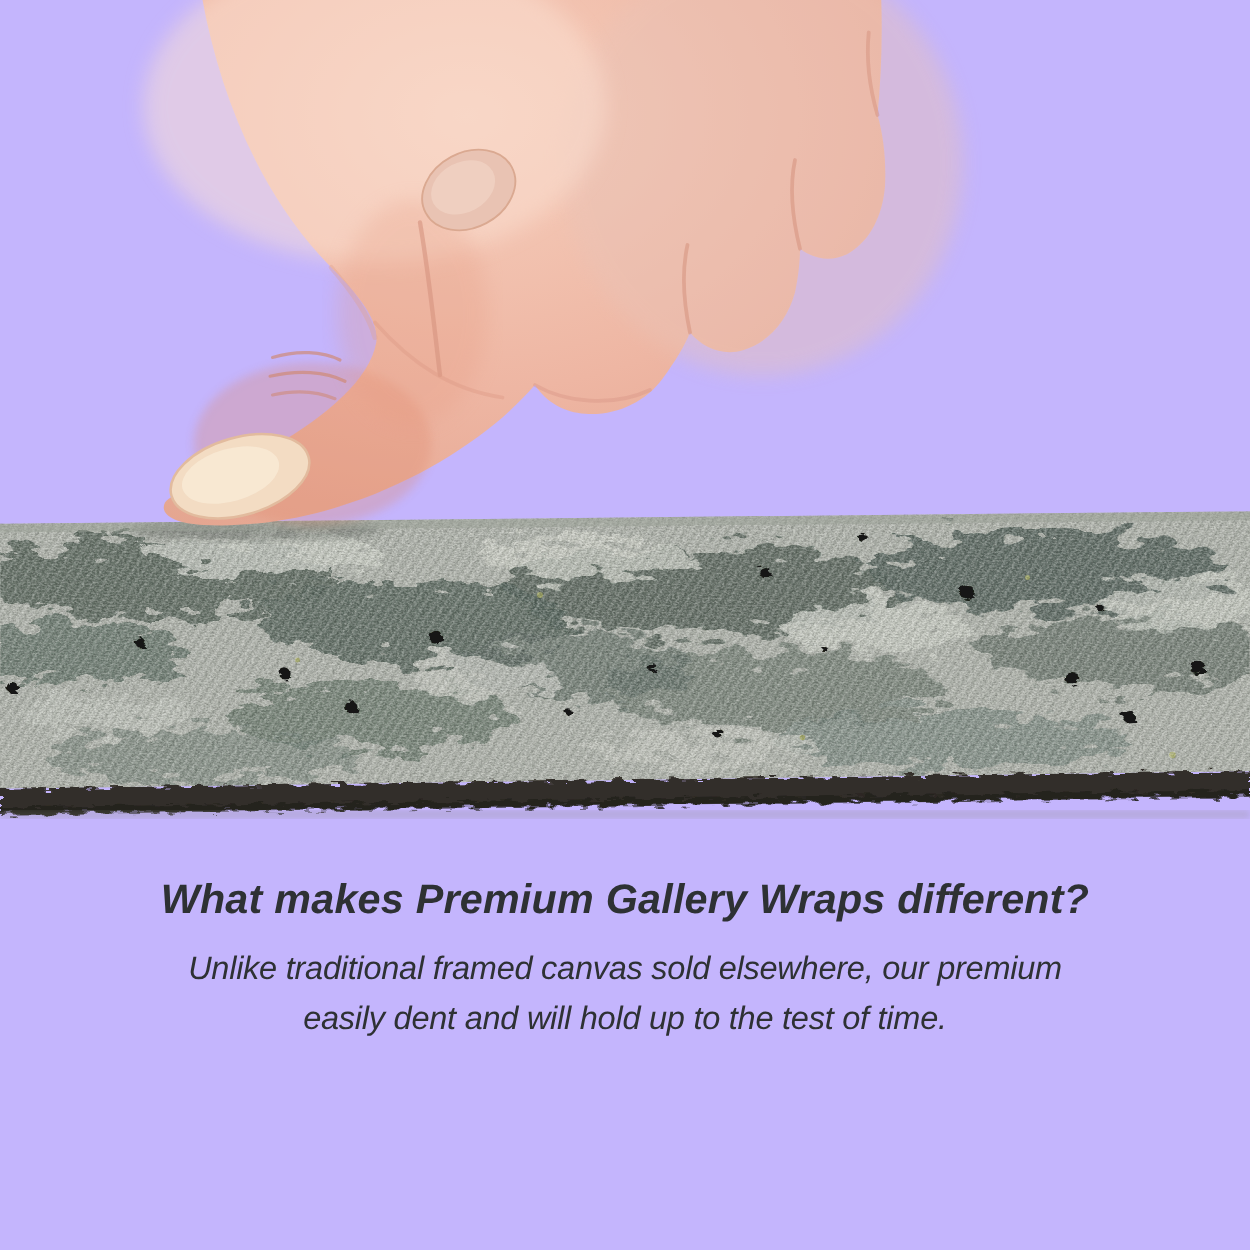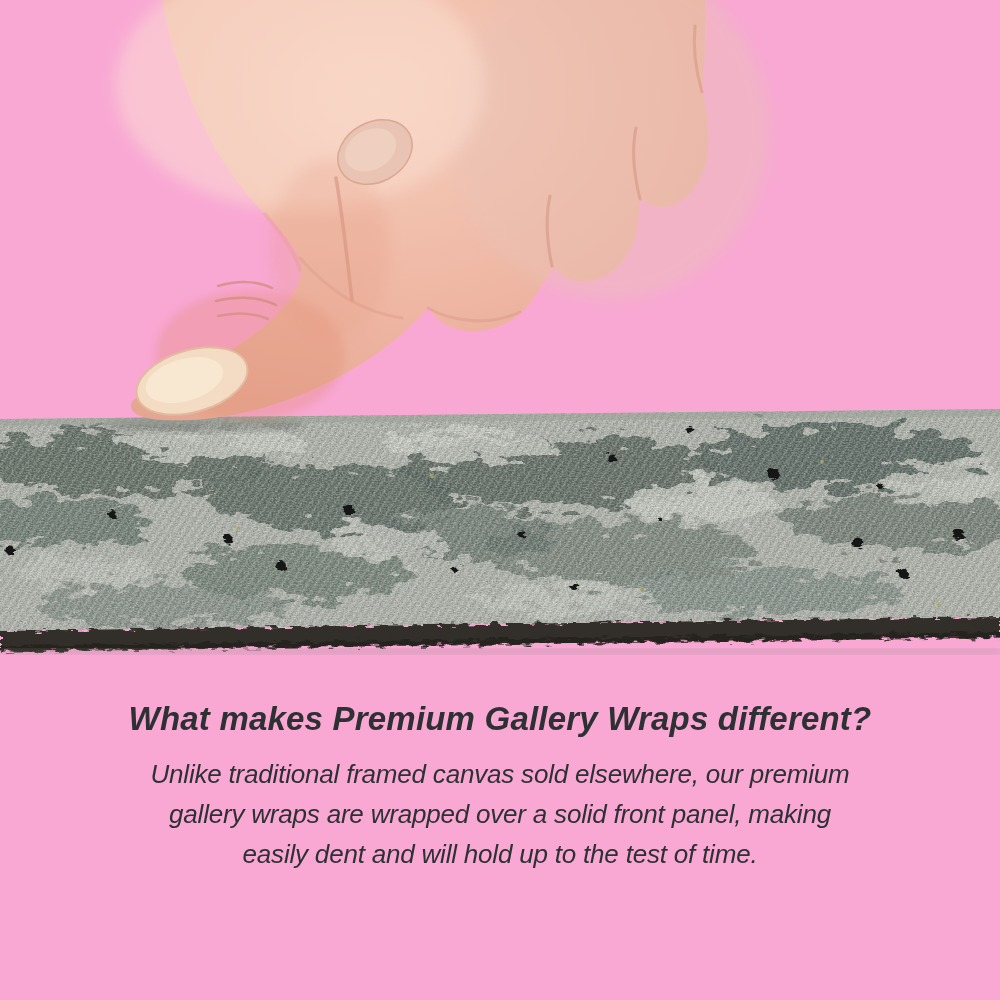--- a/index.html
+++ b/index.html
@@ -1,17 +1,17 @@
 <!DOCTYPE html>
 <html><head>
 <meta charset="utf-8">
 <style>
   html,body{margin:0;padding:0;background:#ffffff;}
   .stage{
-    position:relative;width:1000px;height:1000px;background:#f9a8d4;
+    position:relative;width:1000px;height:1000px;background:#c4b5fd;
     overflow:hidden;font-family:"Liberation Sans",sans-serif;
   }
   .photo-layer{position:absolute;left:0;display:block;}
   #canvas-strip{top:400px;}
   #hand{top:0;}
   .copy{
     position:absolute;left:0;top:697px;width:1000px;
     text-align:center;color:#2e3134;font-style:italic;
   }
   .copy h1{
@@ -187,16 +187,15 @@
         <path d="M702,92 C695,68 693,46 695,26" stroke="#d6927e" stroke-width="3" opacity="0.5"></path>
         <path d="M428,308 C452,322 490,326 520,312" stroke="#d89484" stroke-width="3" opacity="0.4"></path>
         <path d="M265,214 C282,234 295,252 300,270" stroke="#e0a08c" stroke-width="4" opacity="0.35"></path>
       </g>
     </g>
   </svg>
 
   <section class="copy">
     <h1>What makes Premium Gallery Wraps different?</h1>
     <p>Unlike traditional framed canvas sold elsewhere, our premium</p>
-    <p>gallery wraps are wrapped over a solid front panel, making</p>
     <p>easily dent and will hold up to the test of time.</p>
   </section>
 </div>
 
 </body></html>

